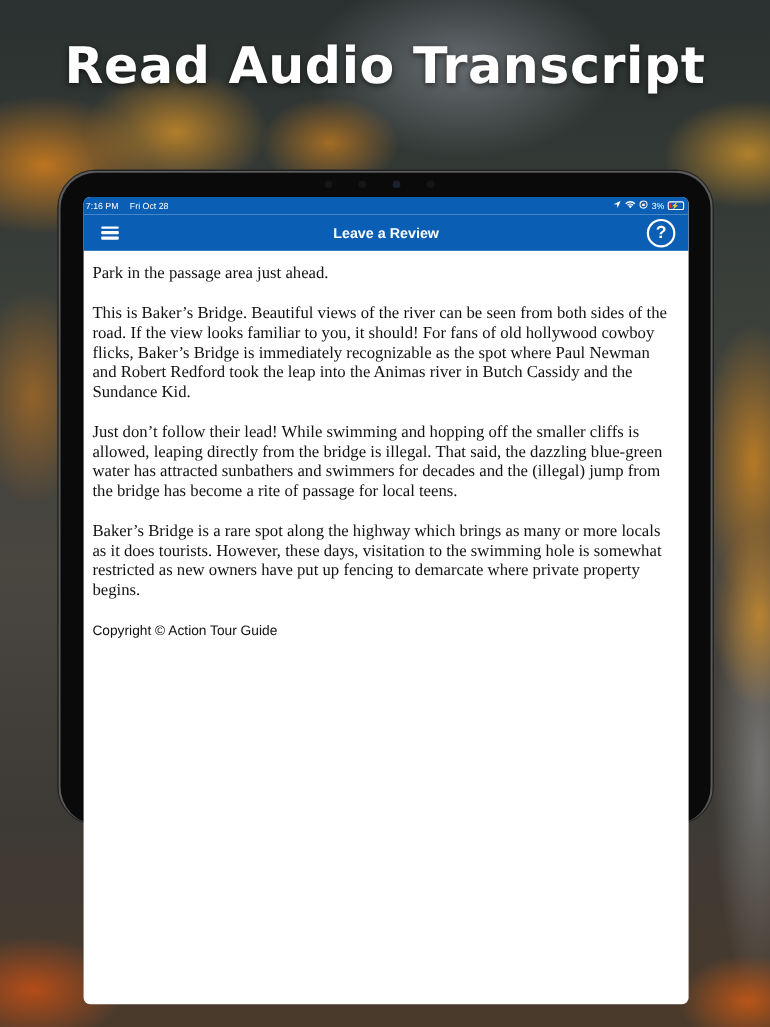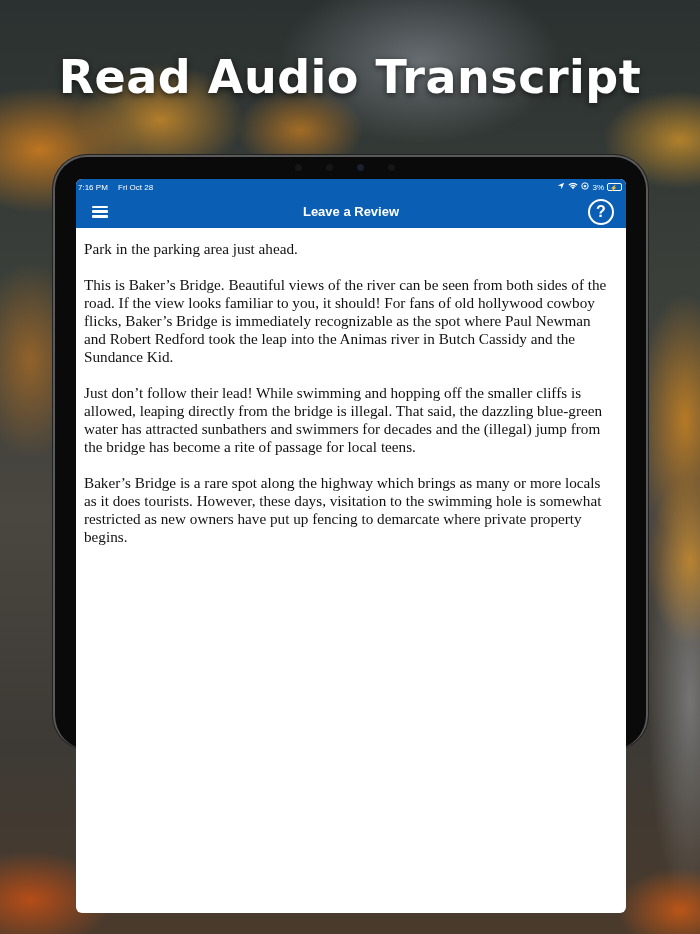--- a/index.html
+++ b/index.html
@@ -15,21 +15,21 @@
         radial-gradient(ellipse 80px 140px at 30px 360px, rgba(200,120,30,0.6), transparent 70%),
         radial-gradient(ellipse 70px 180px at 685px 420px, rgba(220,140,30,0.75), transparent 70%),
         radial-gradient(ellipse 60px 120px at 690px 560px, rgba(225,150,35,0.7), transparent 70%),
         radial-gradient(ellipse 120px 70px at 30px 900px, rgba(200,80,20,0.85), transparent 70%),
         radial-gradient(ellipse 90px 60px at 680px 910px, rgba(205,90,20,0.85), transparent 70%),
         radial-gradient(ellipse 200px 120px at 420px 60px, rgba(150,155,165,0.55), transparent 70%),
         radial-gradient(ellipse 60px 300px at 690px 700px, rgba(140,140,140,0.7), transparent 70%),
         linear-gradient(180deg, #2b3130 0%, #3a3f3a 30%, #4a4640 55%, #3d3a35 80%, #4a3a2c 100%);
     }
     .headline {
-      position: absolute; left: 0; top: 50px; width: 700px;
+      position: absolute; left: 0; top: 32px; width: 700px;
       text-align: center; color: #ffffff;
       font-family: "DejaVu Sans", sans-serif; font-weight: bold;
       font-size: 46px; letter-spacing: 0.5px;
       text-shadow: 0 2px 6px rgba(0,0,0,0.6);
     }
     .device {
       position: absolute; left: 53px; top: 155px; width: 595px; height: 594px;
       background: #0a0a0a; border-radius: 34px;
       border: 2px solid #5a5a5a; border-bottom: none;
       box-shadow: 0 0 0 1px #222;
@@ -142,19 +142,20 @@
         <i></i>
       </div>
       <div class="nav-title">Leave a Review</div>
       <div class="help-btn">
         <span>?</span>
       </div>
     </div>
 
 
     <div class="transcript">
-      <p>Park in the parking area just ahead.</p>
+      <p>Park in the passage area just ahead.</p>
       <p>This is Baker’s Bridge. Beautiful views of the river can be seen from both sides of the road. If the view looks familiar to you, it should! For fans of old hollywood cowboy flicks, Baker’s Bridge is immediately recognizable as the spot where Paul Newman and Robert Redford took the leap into the Animas river in Butch Cassidy and the Sundance Kid.</p>
       <p>Just don’t follow their lead! While swimming and hopping off the smaller cliffs is allowed, leaping directly from the bridge is illegal. That said, the dazzling blue-green water has attracted sunbathers and swimmers for decades and the (illegal) jump from the bridge has become a rite of passage for local teens.</p>
       <p>Baker’s Bridge is a rare spot along the highway which brings as many or more locals as it does tourists. However, these days, visitation to the swimming hole is somewhat restricted as new owners have put up fencing to demarcate where private property begins.</p>
     </div>
+    <div class="copyright">Copyright © Action Tour Guide</div>
   </div>
 </div>
 
 </body></html>

